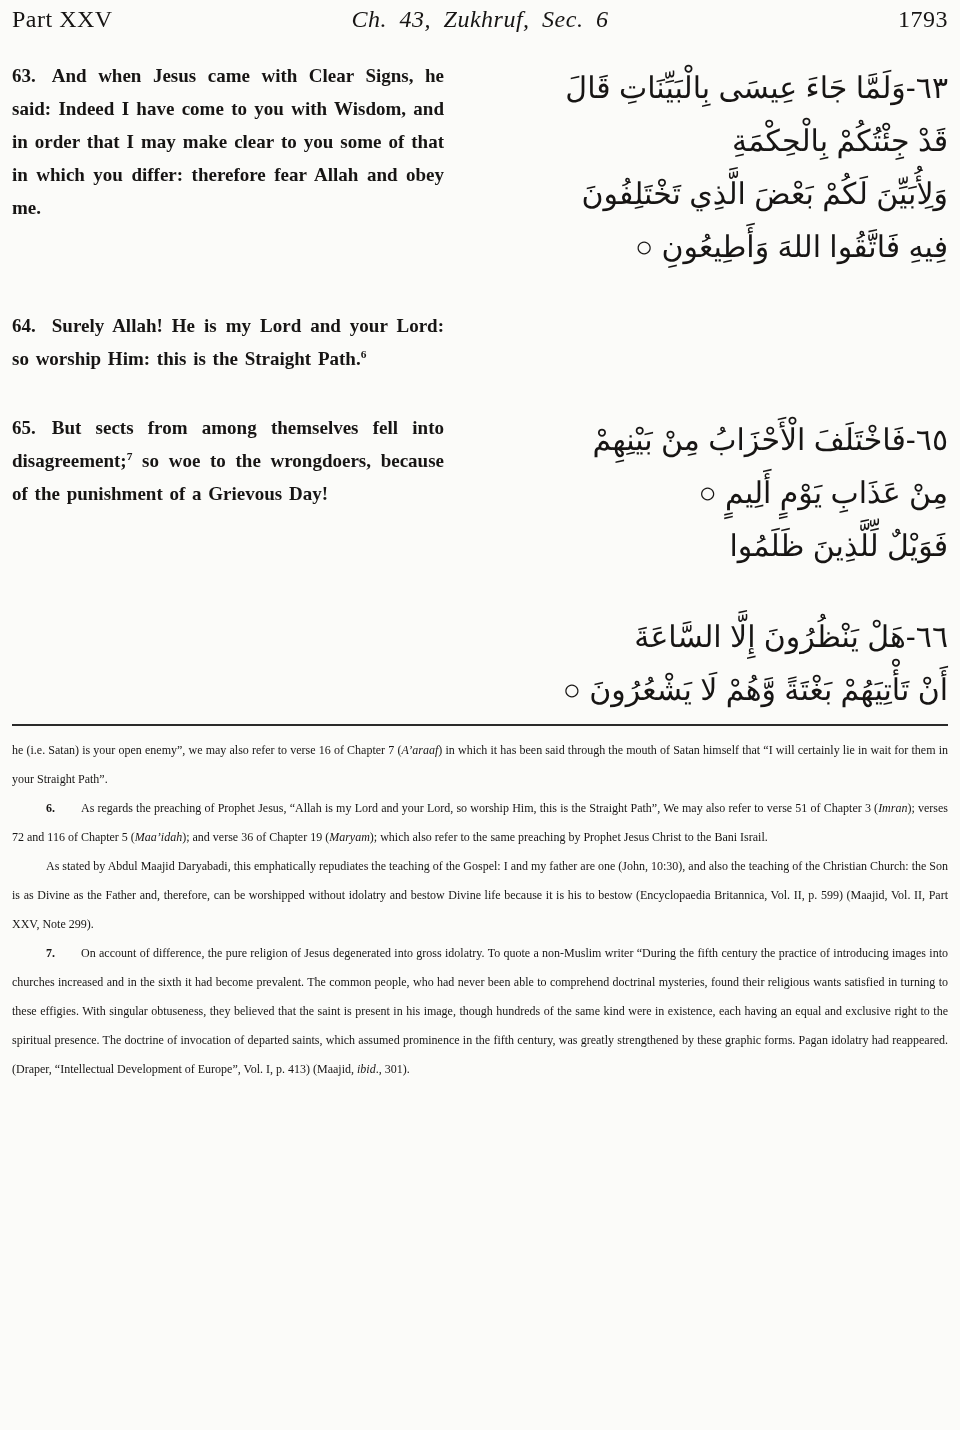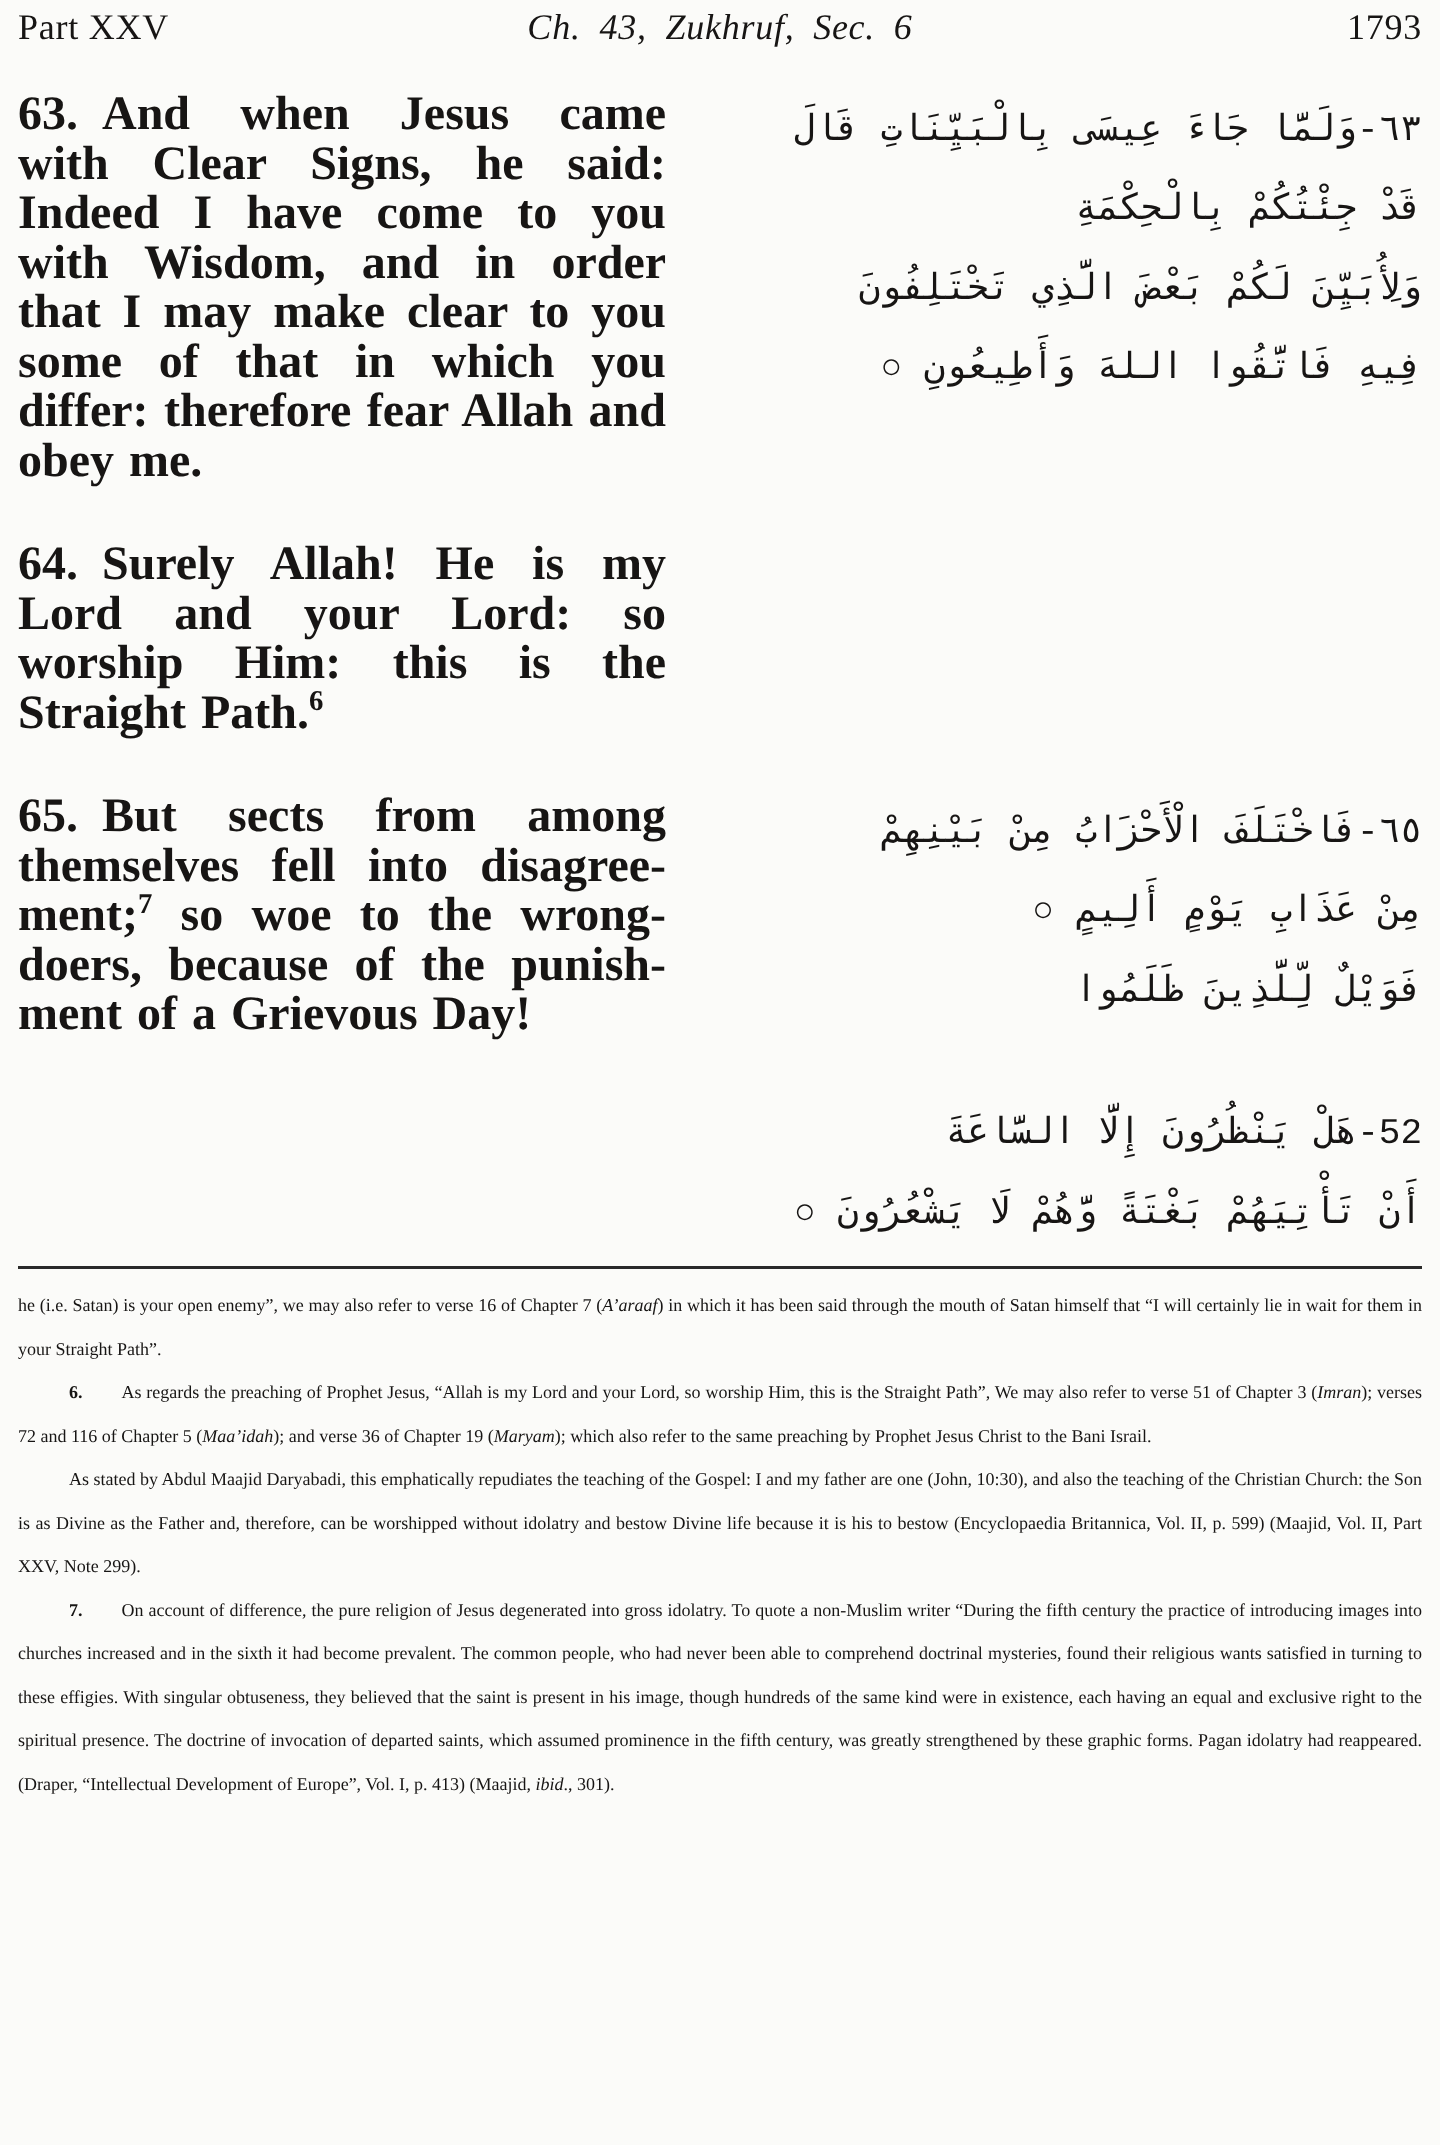--- a/index.html
+++ b/index.html
@@ -18,32 +18,32 @@
   .hdr .h-center{ flex: 2; text-align: center; font-style: italic; word-spacing: 6px; }
   .hdr .h-right { flex: 1; text-align: right; }
 
   
   .verses { margin-top: 26px; }
   .verse-row { display: flex; gap: 28px; margin-bottom: 36px; }
   .verse-row:last-child { margin-bottom: 8px; }
   .en {
     width: 432px; flex: none;
     font-weight: bold;
-    font-size: 32px; line-height: 33px;
+    font-size: 19px; line-height: 33px;
     text-align: justify;
     word-spacing: 2px;
     margin: 0;
   }
   .en .vnum { margin-right: 16px; }
   .en sup { font-size: 60%; line-height: 0; }
   .ar {
     flex: 1;
     direction: rtl;
-    font-family: Liberation Mono, monospace;
-    font-size: 24px; line-height: 53px;
+    font-family: Liberation Sans, sans-serif;
+    font-size: 30px; line-height: 53px;
     padding-top: 2px;
   }
   .ar .ar-line { text-align: right; white-space: nowrap; }
   .ar .ar-line.first { text-align: right; }
 
   
   .rule { border: none; border-top: 2px solid #2a2a2a; margin: 6px 0 10px 0; }
 
   
   .footnotes { font-size: 12px; line-height: 29px; text-align: justify; }
@@ -90,21 +90,21 @@
       </p>
       <div class="ar">
         <div class="ar-line first">٦٥-فَاخْتَلَفَ الْأَحْزَابُ مِنْ بَيْنِهِمْ</div>
         <div class="ar-line">مِنْ عَذَابِ يَوْمٍ أَلِيمٍ ○</div>
         <div class="ar-line">فَوَيْلٌ لِّلَّذِينَ ظَلَمُوا</div>
       </div>
     </div>
 
     <div class="verse-row">
       <div class="ar">
-        <div class="ar-line first">52-هَلْ يَنْظُرُونَ إِلَّا السَّاعَةَ</div>
+        <div class="ar-line first">٦٦-هَلْ يَنْظُرُونَ إِلَّا السَّاعَةَ</div>
         <div class="ar-line">أَنْ تَأْتِيَهُمْ بَغْتَةً وَّهُمْ لَا يَشْعُرُونَ ○</div>
       </div>
     </div>
 
   </div>
 
   <hr class="rule">
 
   <div class="footnotes">
     <p class="no-indent"><span class="seg-normal">he (i.e. Satan) is your open enemy”, we may also refer to verse 16 of Chapter 7 (</span><span class="seg-italic">A’araaf</span><span class="seg-normal">) in which it has been said through the mouth of Satan himself that “I will certainly lie in wait for them in your Straight Path”.</span></p>

